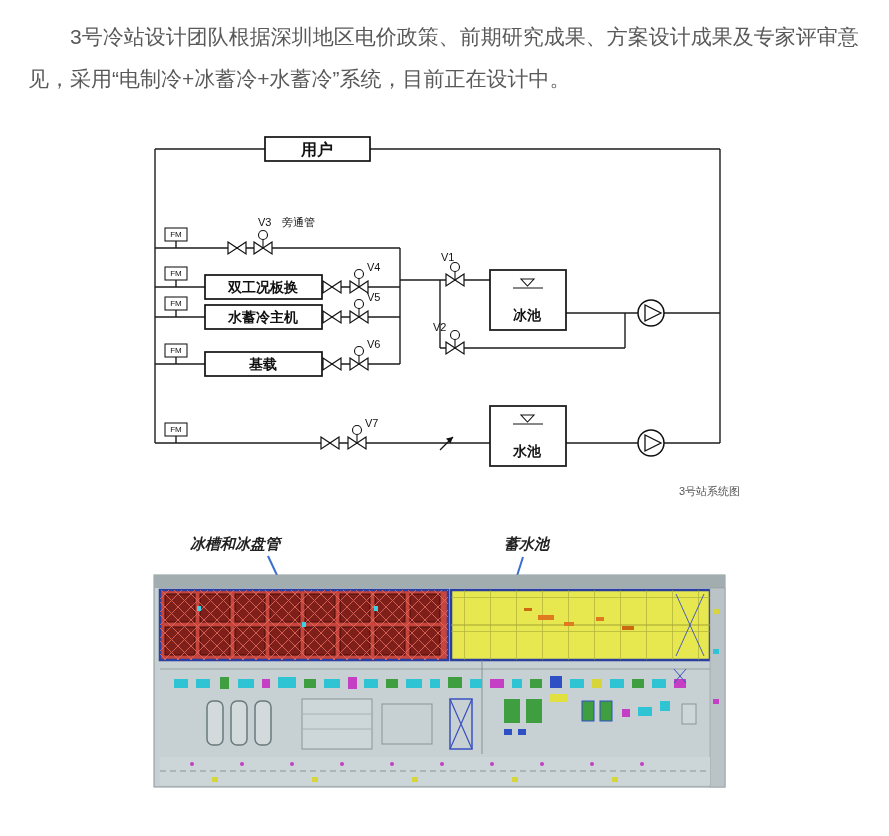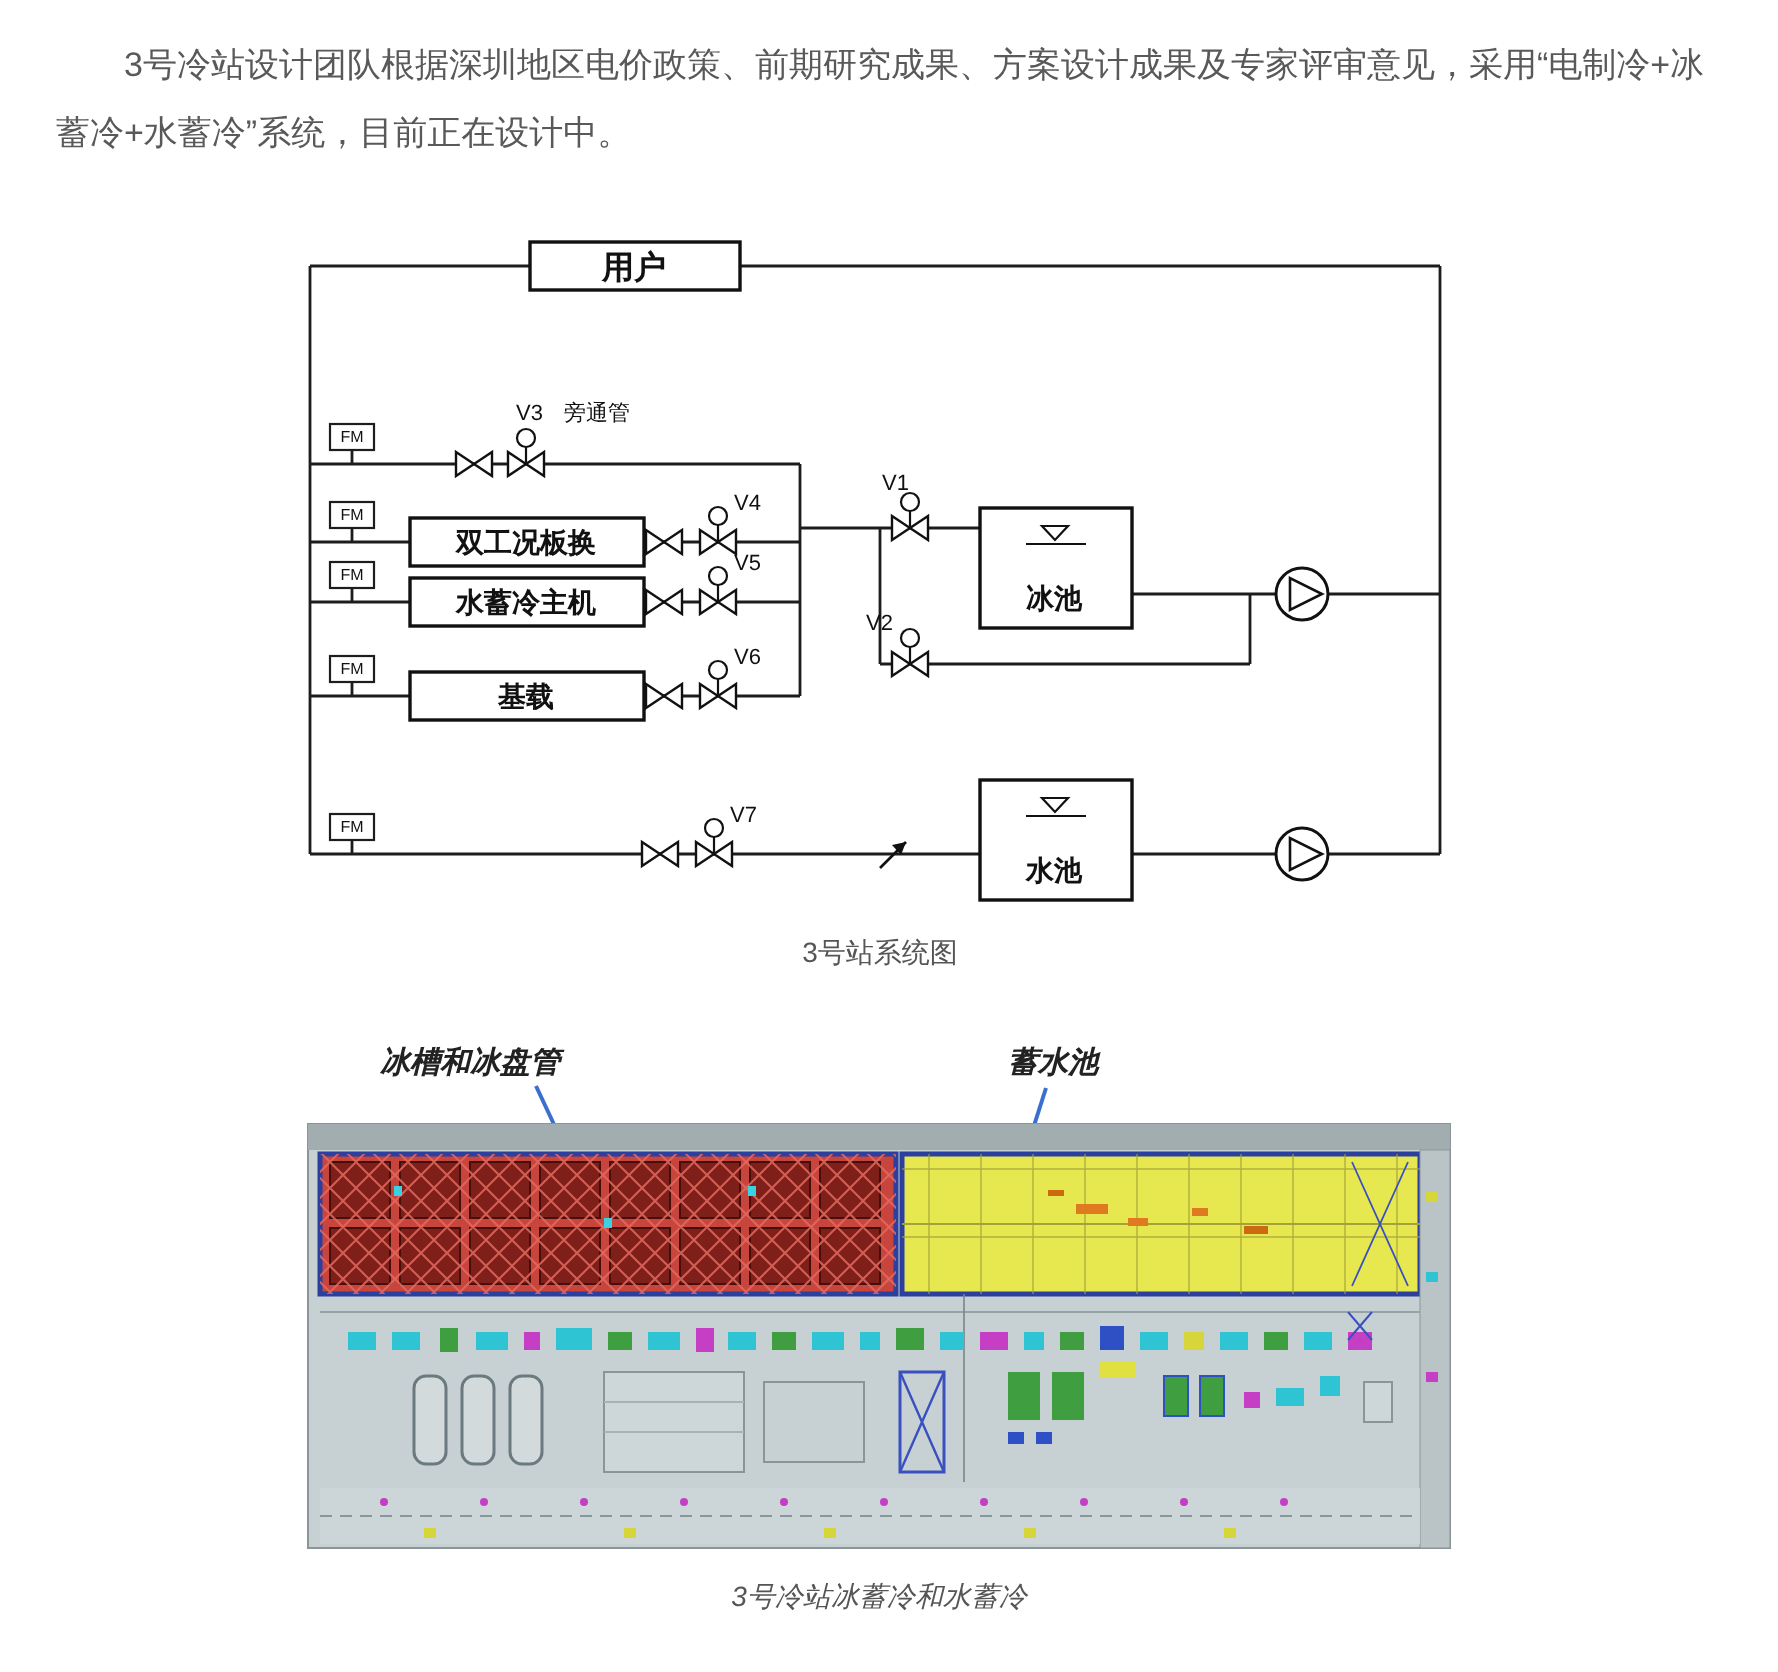--- a/index.html
+++ b/index.html
@@ -4,29 +4,29 @@
 <style>
   * { margin:0; padding:0; box-sizing:border-box; }
   html,body { background:#ffffff; }
   body {
     width:889px; height:836px; overflow:hidden;
     font-family:"Liberation Sans","DejaVu Sans",sans-serif;
     color:#595959;
   }
   .para {
     margin:16px 28px 0 28px;
-    font-size:17px; line-height:2.0; text-indent:2em;
+    font-size:21px; line-height:2.0; text-indent:2em;
     color:#595959;
   }
   figure { display:block; }
   .fig1 { margin:26px 0 0 140px; width:600px; }
   .fig2 { margin:30px 0 0 152px; width:575px;font-style:italic; }
   .fig1 svg, .fig2 svg { display:block; font-family:inherit; }
   .figcap {
-    text-align:center; font-size:14px; color:#555555; margin-top:6px;
+    text-align:right; font-size:11px; color:#555555; margin-top:6px;
   }
   .fig2 .figcap { margin-top:12px; }
 </style>
 </head>
 <body>
 
 <div>
 
   <p class="para">3号冷站设计团队根据深圳地区电价政策、前期研究成果、方案设计成果及专家评审意见，采用“电制冷+冰蓄冷+水蓄冷”系统，目前正在设计中。</p>
 
@@ -283,16 +283,15 @@
         </g>
         <g fill="#d6d63a">
           <rect x="60" y="248" width="6" height="5"></rect>
             <rect x="160" y="248" width="6" height="5"></rect>
           <rect x="260" y="248" width="6" height="5"></rect>
             <rect x="360" y="248" width="6" height="5"></rect>
           <rect x="460" y="248" width="6" height="5"></rect>
         </g>
       </g>
     </svg>
-    <figcaption class="figcap">3号冷站冰蓄冷和水蓄冷</figcaption>
   </figure>
 
 </div>
 
 </body></html>

